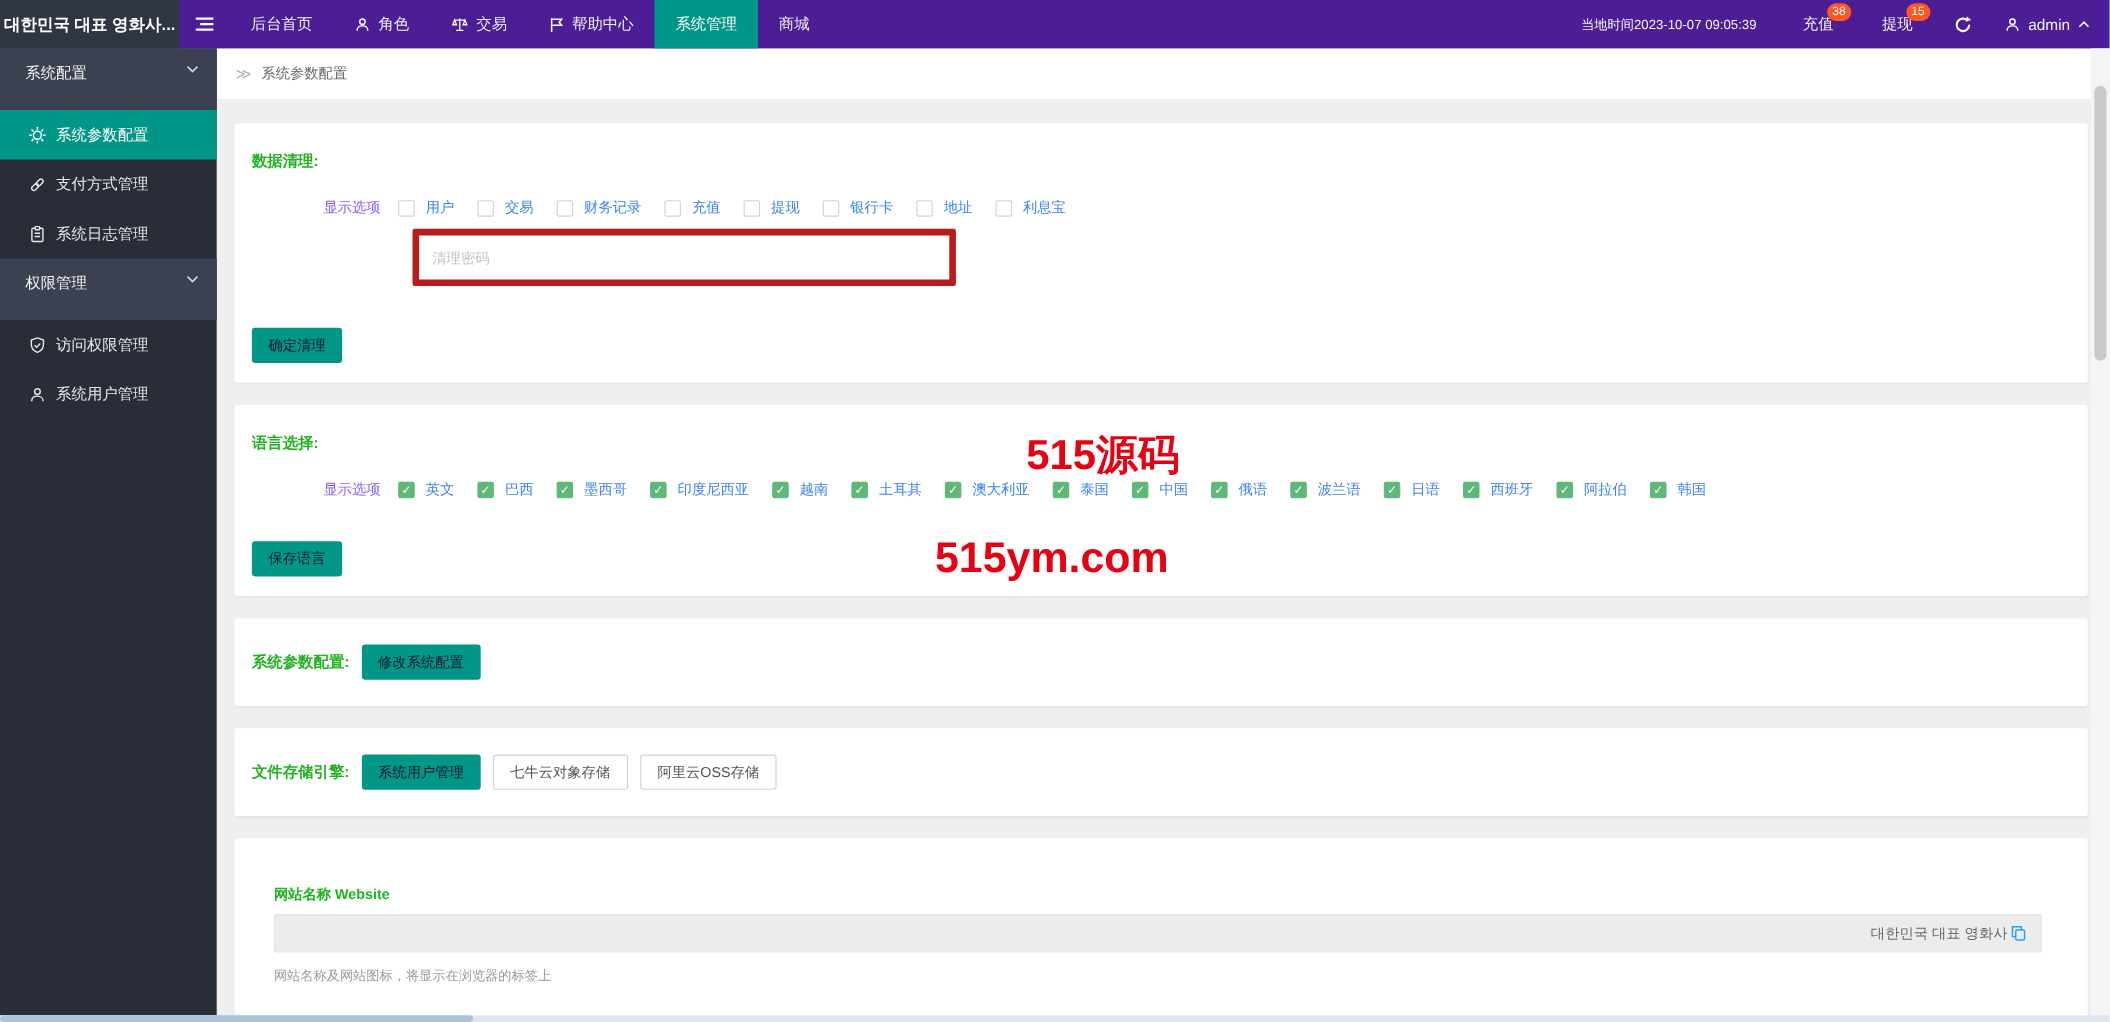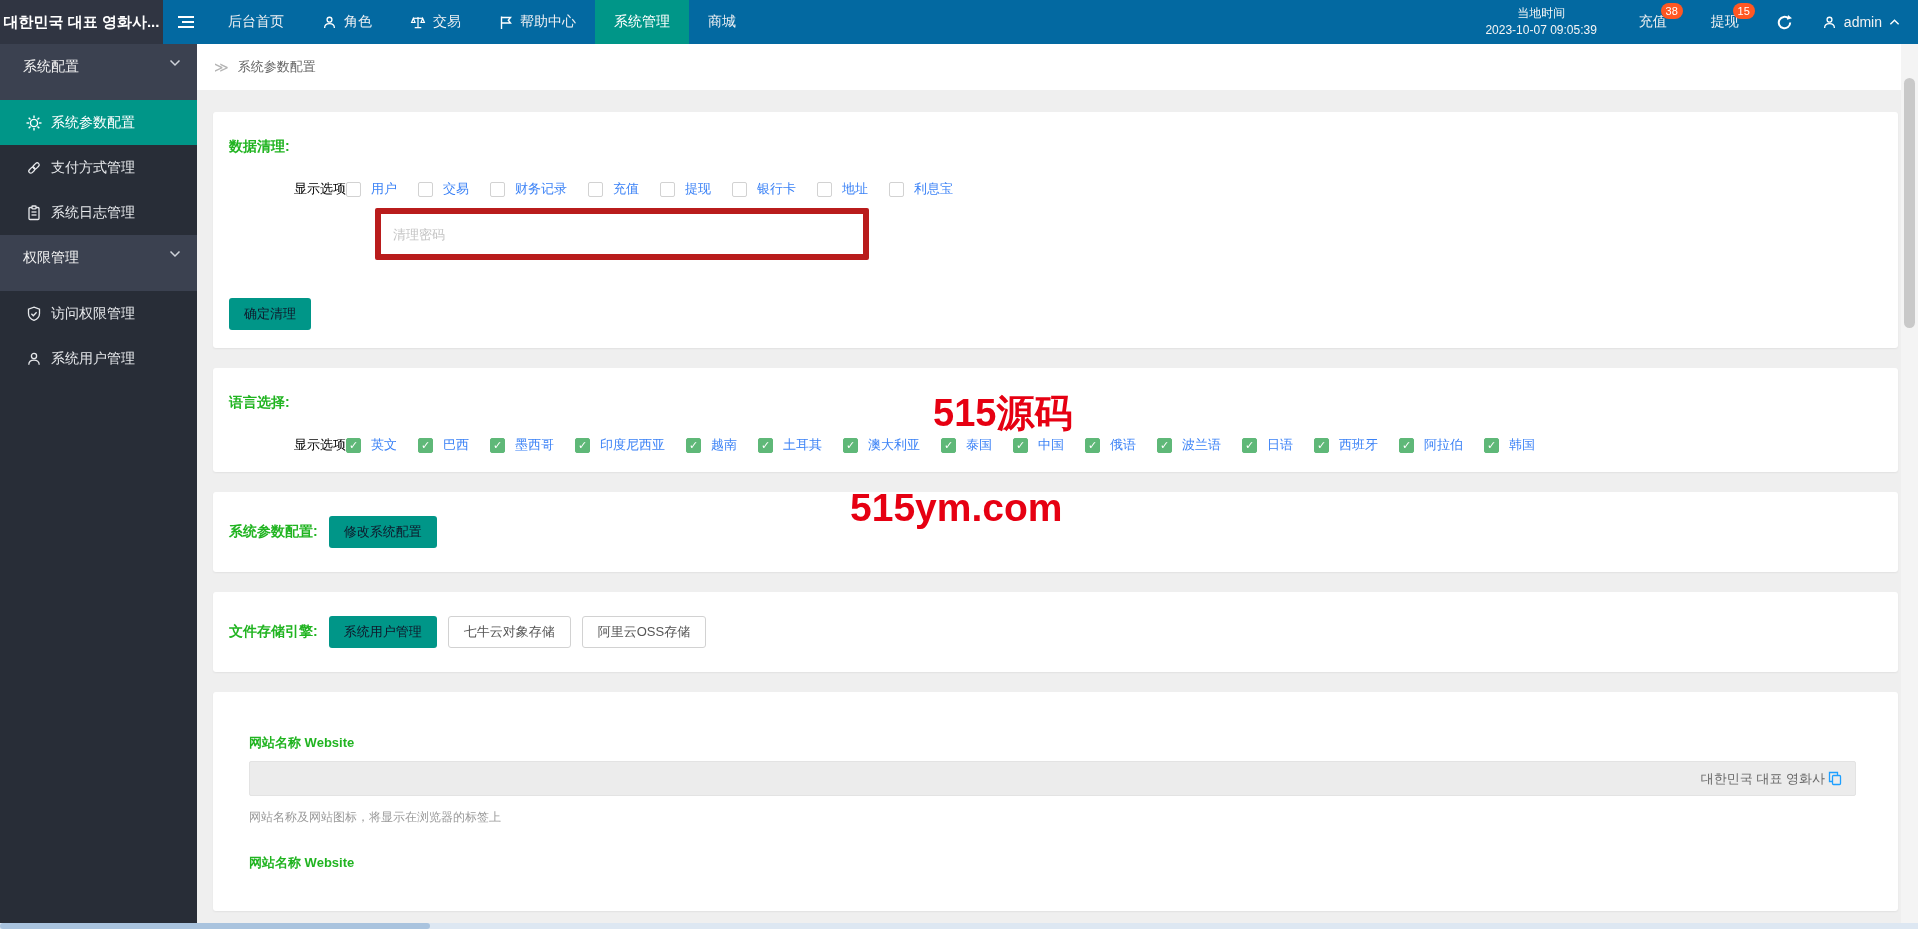--- a/index.html
+++ b/index.html
@@ -1,29 +1,29 @@
 <!DOCTYPE html>
 <html><head>
 <meta charset="utf-8">
 <style>
   html,body{margin:0;padding:0;}
   .page{position:relative;width:1918px;height:929px;overflow:hidden;background:#efefef;
         font-family:"Liberation Sans","DejaVu Sans",sans-serif;}
 
   
-  .topbar{position:absolute;top:0;left:0;right:0;height:44px;background:#0369a1;color:#f2f2f2;
+  .topbar{position:absolute;top:0;left:0;right:0;height:44px;background:#4c1d95;color:#f2f2f2;
           display:flex;align-items:stretch;z-index:30;}
   .logo{width:163px;background:#303542;display:flex;align-items:center;justify-content:center;
         font-size:15px;font-weight:bold;color:#fff;white-space:nowrap;overflow:hidden;}
   .tb-burger{width:46px;display:flex;align-items:center;justify-content:center;cursor:pointer;}
   .tb-nav{display:flex;align-items:stretch;}
   .tb-nav-item{display:flex;align-items:center;gap:7px;padding:0 19px;font-size:14px;color:#eef0f3;cursor:pointer;}
   .tb-nav-item.active{background:#009688;color:#fff;}
   .tb-right{margin-left:auto;display:flex;align-items:stretch;}
-  .tb-time{display:flex;flex-direction:column;justify-content:center;align-items:center;
+  .tb-time{display:flex;flex-direction:row;justify-content:center;align-items:center;
            font-size:12px;line-height:17px;padding:0 20px;color:#f5f5f5;}
   .tb-badge-item{position:relative;display:flex;align-items:center;padding:0 22px;font-size:14px;cursor:pointer;}
   .badge{position:absolute;top:3px;right:6px;min-width:10px;height:16px;line-height:16px;padding:0 5px;
          background:#ff5722;color:#fff;font-size:11px;border-radius:9px;text-align:center;}
   .tb-refresh{display:flex;align-items:center;padding:0 15px;cursor:pointer;}
   .tb-admin{display:flex;align-items:center;gap:7px;padding:0 18px 0 14px;font-size:14px;cursor:pointer;}
 
   
   .sidebar{position:absolute;top:44px;left:0;width:197px;bottom:6px;background:#282d37;z-index:20;}
   .side-group{position:relative;height:56px;line-height:45px;padding-left:23px;background:#3b4150;
@@ -36,21 +36,21 @@
   
   .content{position:absolute;top:44px;left:197px;right:17px;bottom:0;}
   .breadcrumb{height:46px;background:#fff;display:flex;align-items:center;gap:9px;
               padding-left:17px;font-size:13px;color:#666;}
   .bc-icon{color:#b3b3b3;font-size:14px;}
   .cards{padding:22px 3px 0 16px;}
   .card{background:#fff;border-radius:3px;margin-bottom:20px;box-shadow:0 1px 2px rgba(0,0,0,.06);
         padding:26px 20px 18px 16px;}
   .sec-title{color:#21b421;font-weight:bold;font-size:14px;}
   .form-row{display:flex;align-items:center;margin-top:24px;margin-left:65px;flex-wrap:nowrap;}
-  .row-label{font-size:13px;color:#000000;white-space:nowrap;}
+  .row-label{font-size:13px;color:#8b5cf6;margin-right:16px;white-space:nowrap;}
   .cb-item{display:flex;align-items:center;margin-right:21px;cursor:pointer;white-space:nowrap;}
   .cb{width:15px;height:15px;border:1px solid #d2d2d2;background:#fff;border-radius:2px;
       margin-right:10px;box-sizing:border-box;flex:0 0 auto;}
   .cb.checked{background:#5fb878;border-color:#5fb878;display:flex;align-items:center;
               justify-content:center;color:#fff;font-size:11px;}
   .cb.checked::after{content:"\2713";}
   .cb-label{font-size:13px;color:#3b82f6;}
   .clean-input{display:block;margin-left:146px;margin-top:10px;width:458px;height:40px;
                border:6px solid #b91c1c;border-radius:2px;padding:0 12px;font-size:13px;color:#333;outline:none;}
   .clean-input::placeholder{color:#c4c4c4;}
@@ -382,20 +382,23 @@
             </label>
           <label class="cb-item">
               <span class="cb checked"></span>
               <span class="cb-label">阿拉伯</span>
             </label>
           <label class="cb-item">
               <span class="cb checked"></span>
               <span class="cb-label">韩国</span>
             </label>
         </div>
+        <div class="mt38">
+          <button class="btn">保存语言</button>
+        </div>
       </section>
 
       <section class="card inline-card">
         <span class="sec-title">系统参数配置:</span>
         <button class="btn">修改系统配置</button>
       </section>
 
       <section class="card inline-card">
         <span class="sec-title">文件存储引擎:</span>
         <button class="btn">系统用户管理</button>

